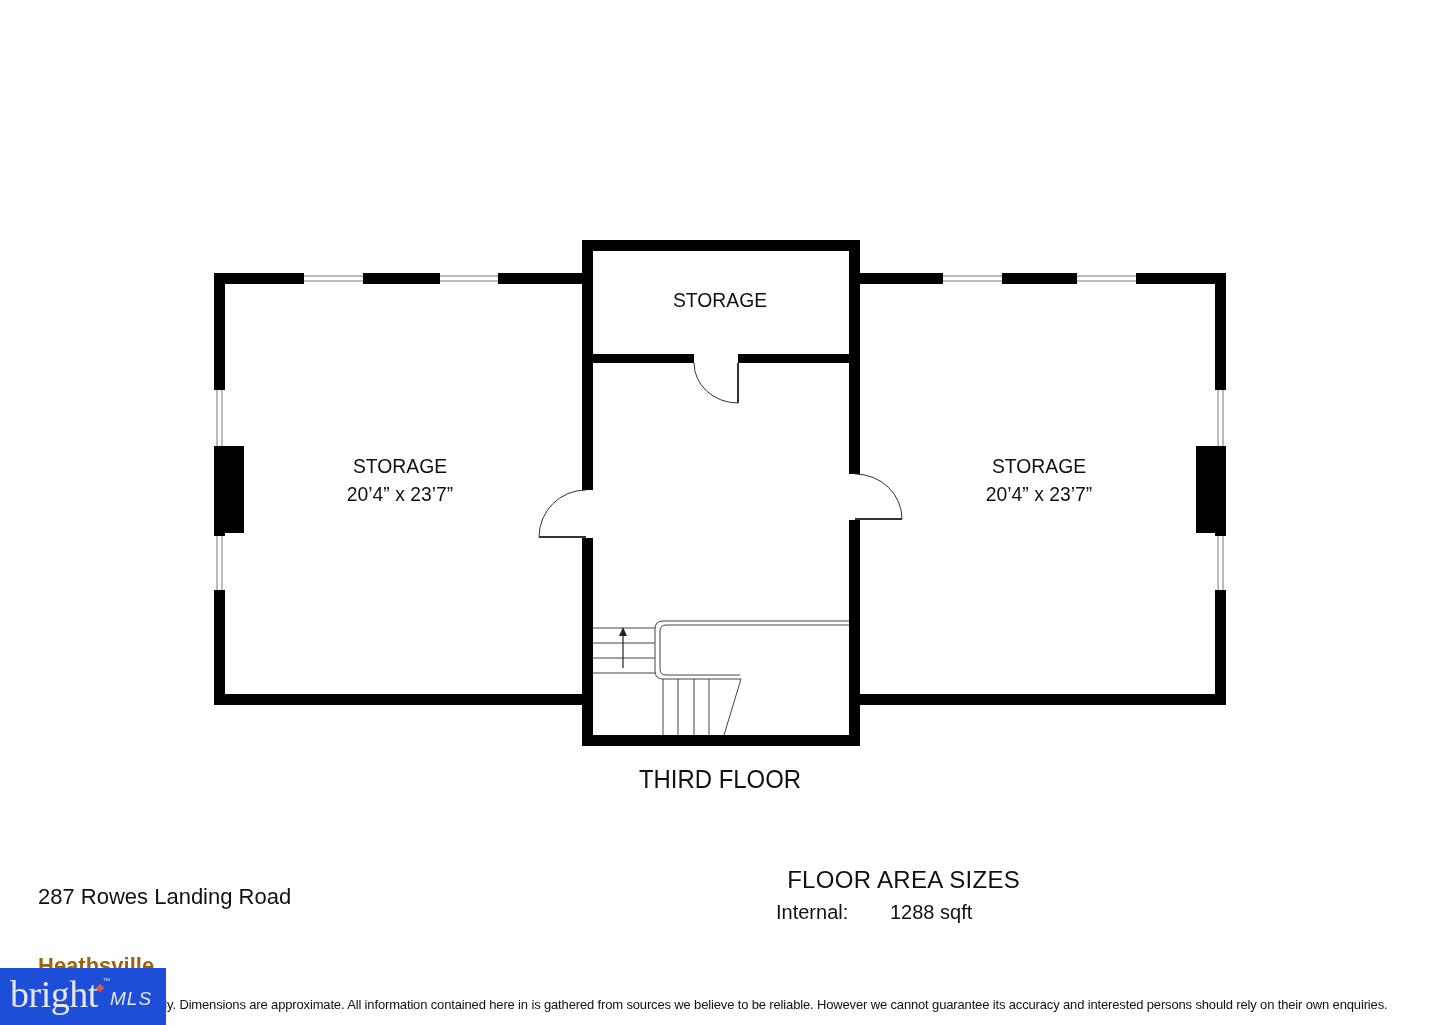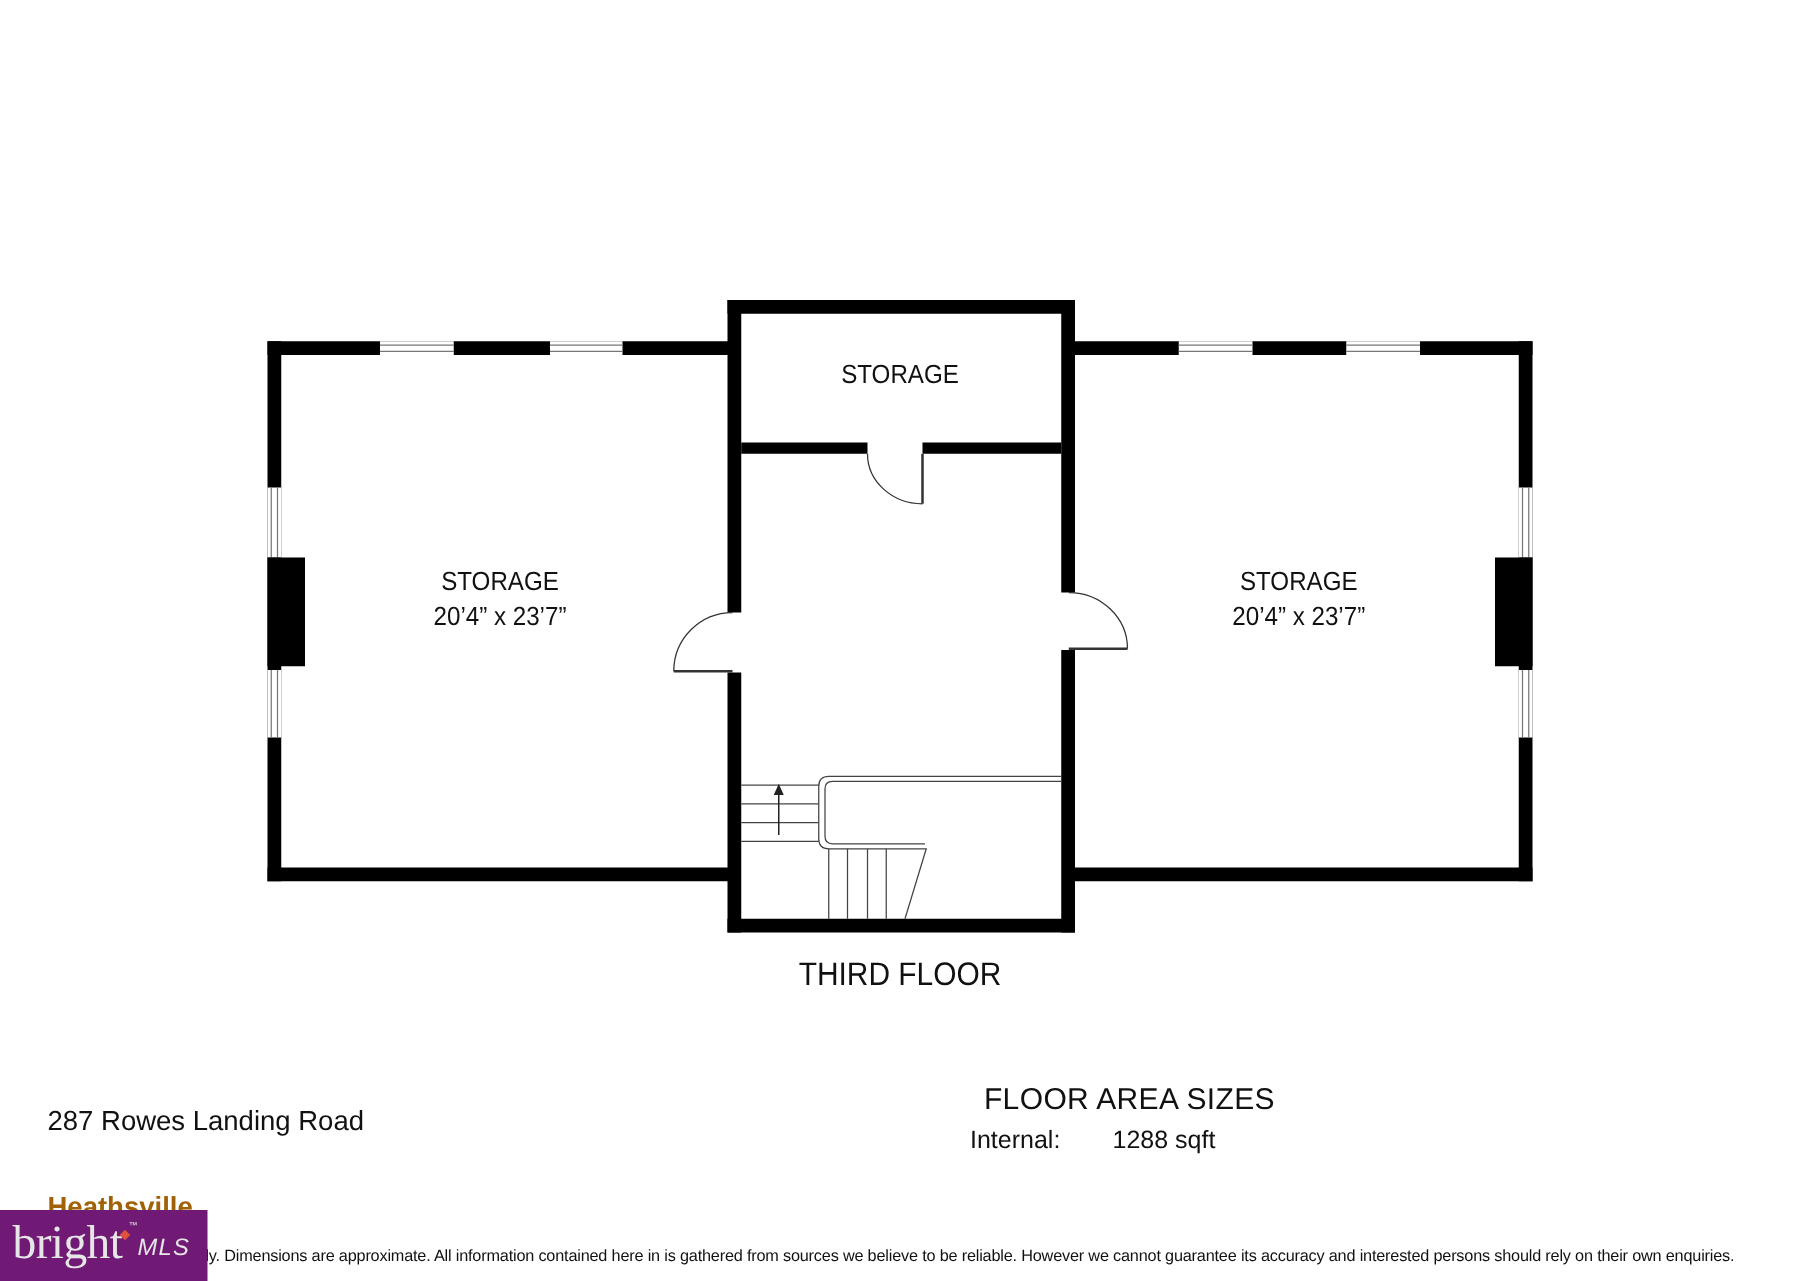--- a/index.html
+++ b/index.html
@@ -6,21 +6,21 @@
     body { width: 1440px; height: 1025px; position: relative; overflow: hidden; font-family: "Liberation Sans", sans-serif; color: #111; }
     #plan { position: absolute; left: 0; top: 0; }
     .room-label { position: absolute; text-align: center; font-family: "Liberation Sans", sans-serif; font-size: 21px; line-height: 28px; color: #111; transform: scaleX(0.92); }
     .floor-title { position: absolute; left: 620px; top: 764px; width: 200px; text-align: center; font-size: 26px; color: #111; transform: scaleX(0.92); }
     .area-title { position: absolute; left: 740px; top: 866px; width: 280px; text-align: right; font-size: 24px; letter-spacing: 0.3px; color: #111; }
     .area-row { position: absolute; left: 776px; top: 901px; font-size: 20px; color: #111; }
     .area-row .lbl { display: inline-block; width: 114px; }
     .address { position: absolute; left: 38px; top: 884px; font-size: 22px; color: #111; }
     .city { position: absolute; left: 38px; top: 953px; font-size: 22px; font-weight: bold; color: #a16207; }
     .disclaimer { position: absolute; left: 90px; top: 997px; font-size: 13px; color: #111; white-space: nowrap; letter-spacing: -0.15px; }
-    .logo { position: absolute; left: 0; top: 968px; width: 166px; height: 57px; background: #701a75; }
+    .logo { position: absolute; left: 0; top: 968px; width: 166px; height: 57px; background: #1d4ed8; }
     .logo .bright { position: absolute; left: 10px; top: 4px; font-family: "Liberation Serif", serif; font-size: 38px; color: #e6e6e6; letter-spacing: -0.5px; }
     .logo .mls { position: absolute; left: 110px; top: 20px; font-size: 19px; color: #e6e6e6; letter-spacing: 1px; font-style: italic; }
     .logo .tm { position: absolute; left: 103px; top: 9px; font-size: 7px; color: #e6e6e6; }
     .logo .dot { position: absolute; left: 97px; top: 17px; width: 6px; height: 6px; background: #e0533b; transform: rotate(45deg); }
   </style>
 </head>
 <body>
 
 <svg id="plan" width="1440" height="1025" viewBox="0 0 1440 1025" xmlns="http://www.w3.org/2000/svg">
 

